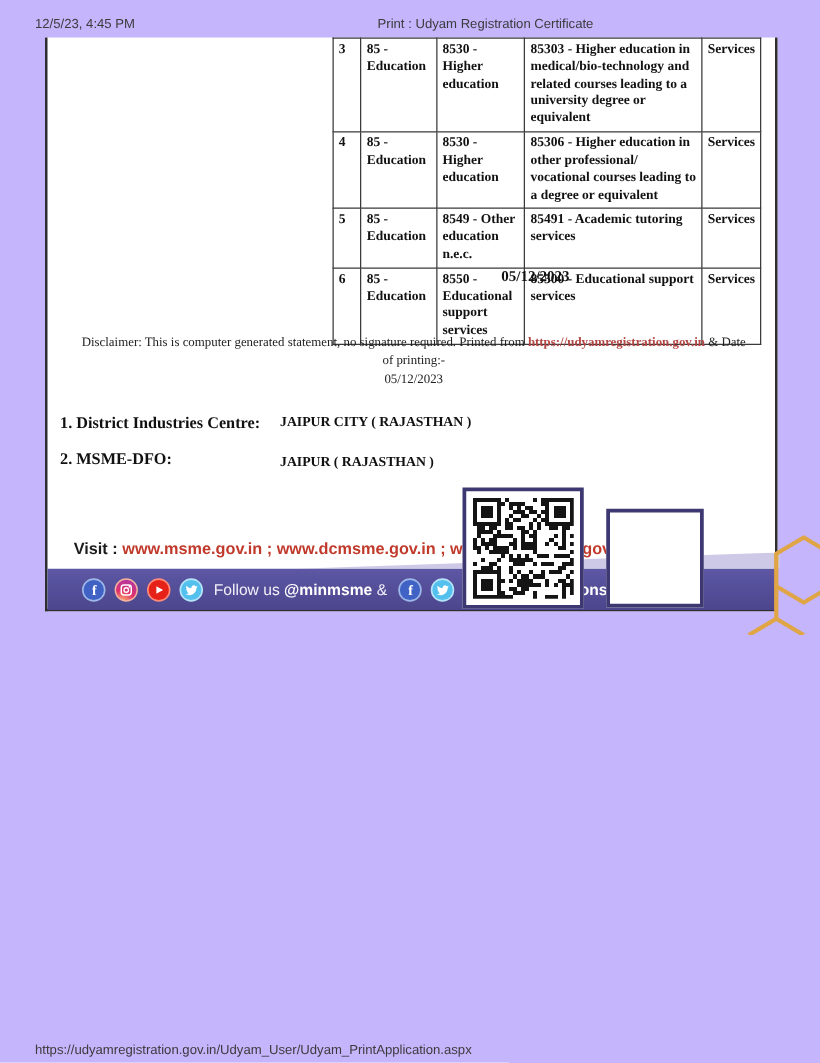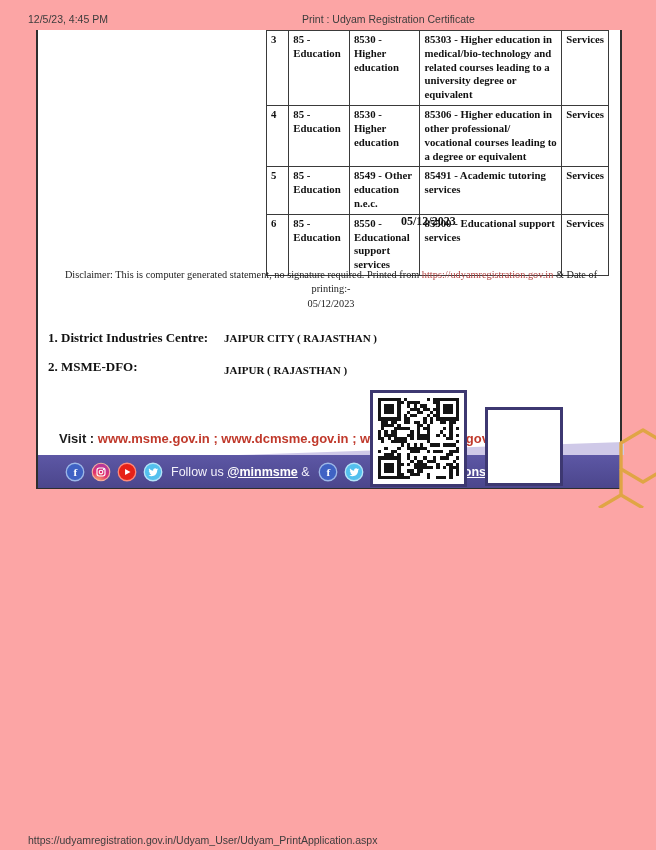--- a/index.html
+++ b/index.html
@@ -1,19 +1,19 @@
 <!DOCTYPE html>
 <html><head>
 <meta charset="utf-8">
 <style>
   * { margin:0; padding:0; box-sizing:border-box; }
   body { background:#fff; }
   .screen {
     position:relative; width:656px; height:850px; overflow:hidden;
-    background:#fca5a5; font-family:"Liberation Serif", serif; color:#111;
+    background:#c4b5fd; font-family:"Liberation Serif", serif; color:#111;
   }
   
   .chrome { position:absolute; font-family:"Liberation Sans", sans-serif; font-size:10.5px; color:#3c3c3c; }
   .chrome.h-left  { left:28px; top:13px; }
   .chrome.h-title { left:302px; top:13px; }
   .chrome.f-url   { left:28px; top:834px; }
   .chrome.f-page  { right:26px; top:822px;margin-top:46px; }
 
   
   .cert {
@@ -34,41 +34,41 @@
 
   .date-label { position:absolute; left:18px; top:184px; font-size:12.5px; font-weight:bold; letter-spacing:.2px; }
   .date-value { position:absolute; left:363px; top:184px; font-size:12px; font-weight:bold; }
 
   .footnote { position:absolute; left:12px; top:207px; width:568px; font-size:10.3px; font-weight:bold;
     line-height:1.45; white-space:pre-wrap; letter-spacing:-0.1px; }
   .footnote sup { font-size:8px; vertical-align:super; margin-right:3px; }
 
   .disclaimer { position:absolute; left:23px; top:238px; width:540px; text-align:center;
     font-size:10.3px; line-height:1.4; color:#222; }
-  .disclaimer a { color:#b34745; text-decoration:none; }
+  .disclaimer a { color:#b34745; text-decoration:none;font-weight:bold; }
   .disclaimer .dt { display:block; }
 
   .assist-h  { position:absolute; left:10px; top:271px; font-size:13.5px; font-weight:bold; }
   .a1-label  { position:absolute; left:10px; top:300px; font-size:13px; font-weight:bold; }
   .a1-value  { position:absolute; left:186px; top:302px; font-size:11px; font-weight:bold; }
   .a2-label  { position:absolute; left:10px; top:329px; font-size:13px; font-weight:bold; }
   .a2-value  { position:absolute; left:186px; top:334px; font-size:11px; font-weight:bold; }
 
   .visit { position:absolute; left:21px; top:401px; font-family:"Liberation Sans", sans-serif;
     font-size:13px; font-weight:bold; color:#1c1c1c; white-space:nowrap; }
   .visit a { color:#c0392b; text-decoration:none; }
   .visit .sep { color:#c0392b; }
 
   .wedge { position:absolute; left:200px; top:412px; width:386px; height:13px; }
 
   .band { position:absolute; left:0; right:0; top:425px; height:33px;
     background:linear-gradient(#5d57a5, #4b468c); display:flex; align-items:center; padding-left:27px; }
   .band .icons { display:flex; gap:6px; align-items:center; }
   .band .txt { font-family:"Liberation Sans", sans-serif; color:#f2f0fa; font-size:12.5px; margin:0 8px; white-space:nowrap; }
-  .band .txt b { font-weight:bold; color:#fff;text-decoration:underline; }
+  .band .txt b { font-weight:bold; color:#fff; }
   .sicon { width:20px; height:20px; display:block; }
 
   
   .qr-box { position:absolute; left:370px; top:390px; width:97px; height:97px; background:#fff;
     border:3px solid #3d3871; padding:5px; z-index:6; }
   .sig-box { position:absolute; left:485px; top:407px; width:78px; height:79px; background:#fff;
     border:3px solid #3d3871; z-index:6; }
   .hexes { position:absolute; left:590px; top:416px; width:66px; height:92px; z-index:5; }
 </style>
 </head>

